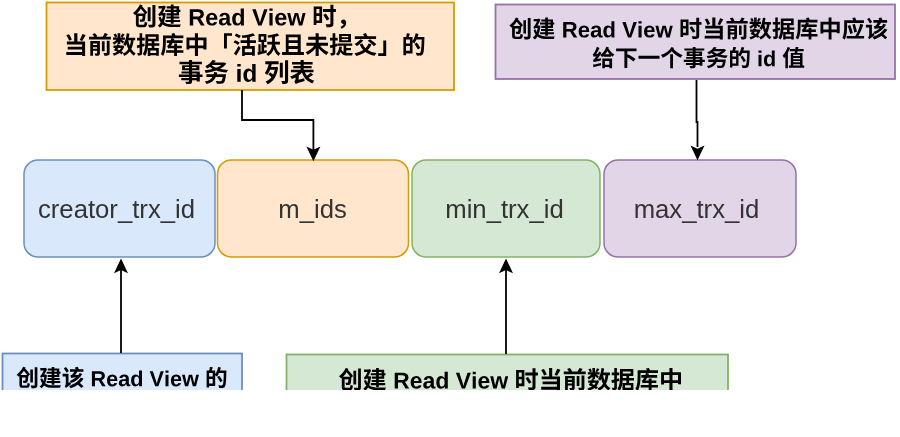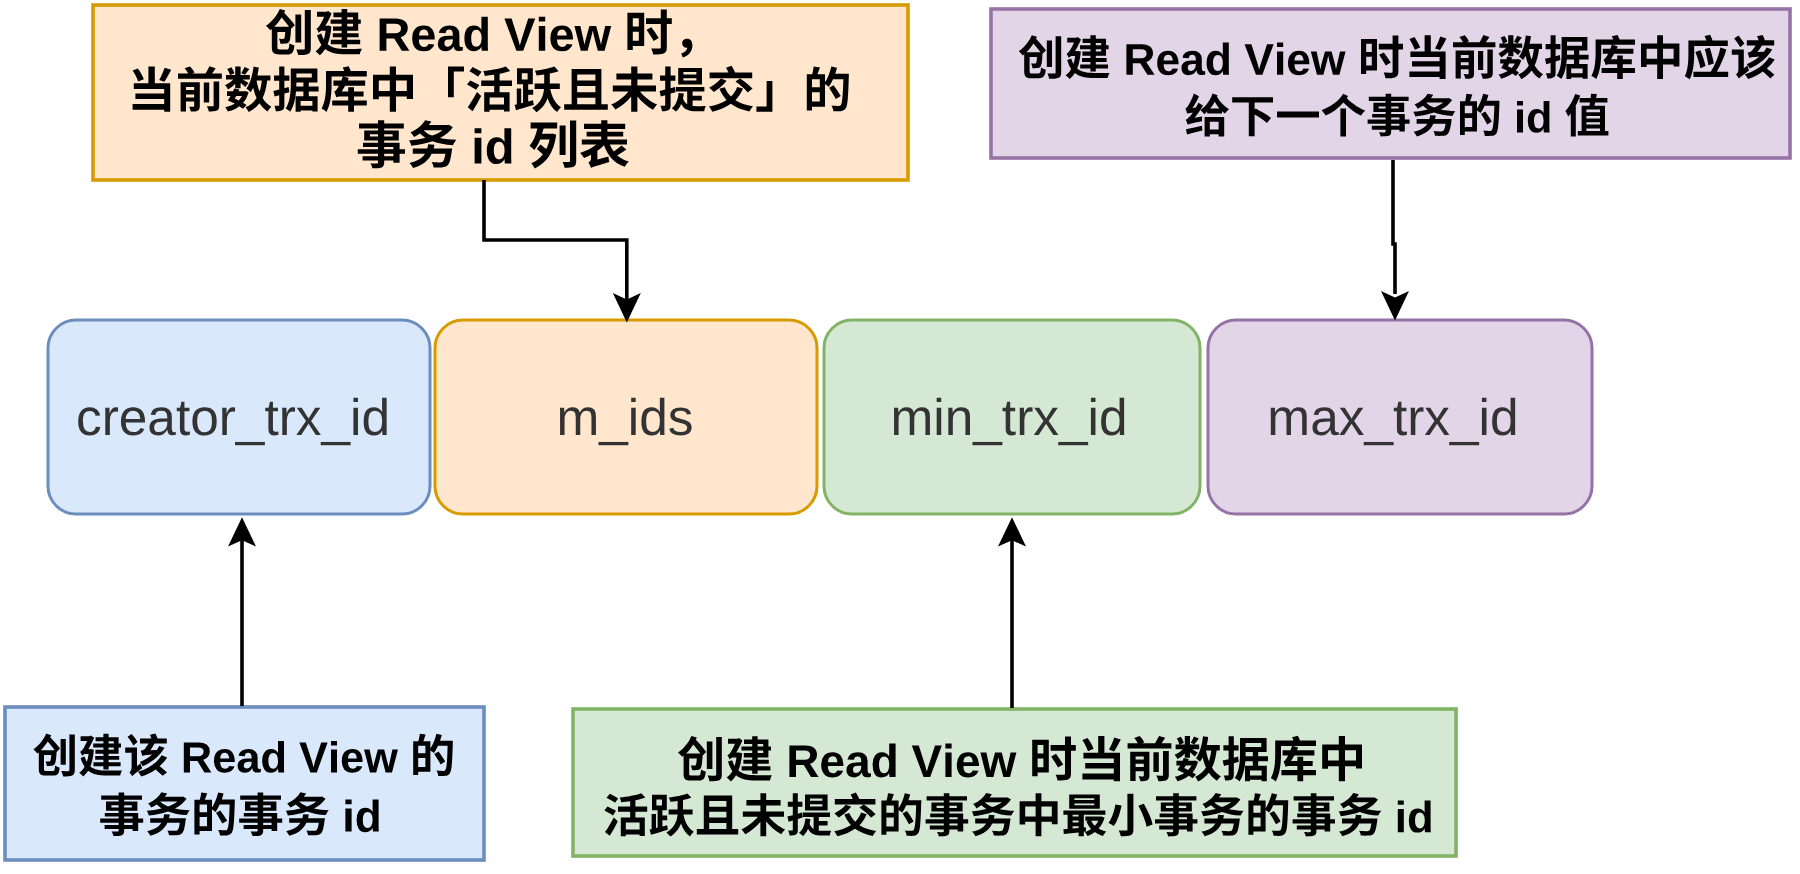--- a/index.html
+++ b/index.html
@@ -1,16 +1,16 @@
 <!DOCTYPE html>
 <html><head>
 <meta charset="utf-8">
 <style>
 html,body{margin:0;padding:0;background:#ffffff;}
-#c{position:relative;width:900px;height:437px;overflow:hidden;}
+#c{position:relative;width:900px;height:390px;overflow:hidden;}
 text{font-family:"Liberation Sans",sans-serif;}
 </style>
 </head>
 <body>
 <div id="c">
 <svg width="900" height="437" viewBox="0 0 900 437">
 
 <rect x="24" y="160" width="191" height="97" rx="14" fill="#dae8fc" stroke="#6c8ebf" stroke-width="1.5"></rect>
 <rect x="217.5" y="160" width="191" height="97" rx="14" fill="#ffe6cc" stroke="#d79b00" stroke-width="1.5"></rect>
 <rect x="412" y="160" width="188" height="97" rx="14" fill="#d5e8d4" stroke="#82b366" stroke-width="1.5"></rect>

